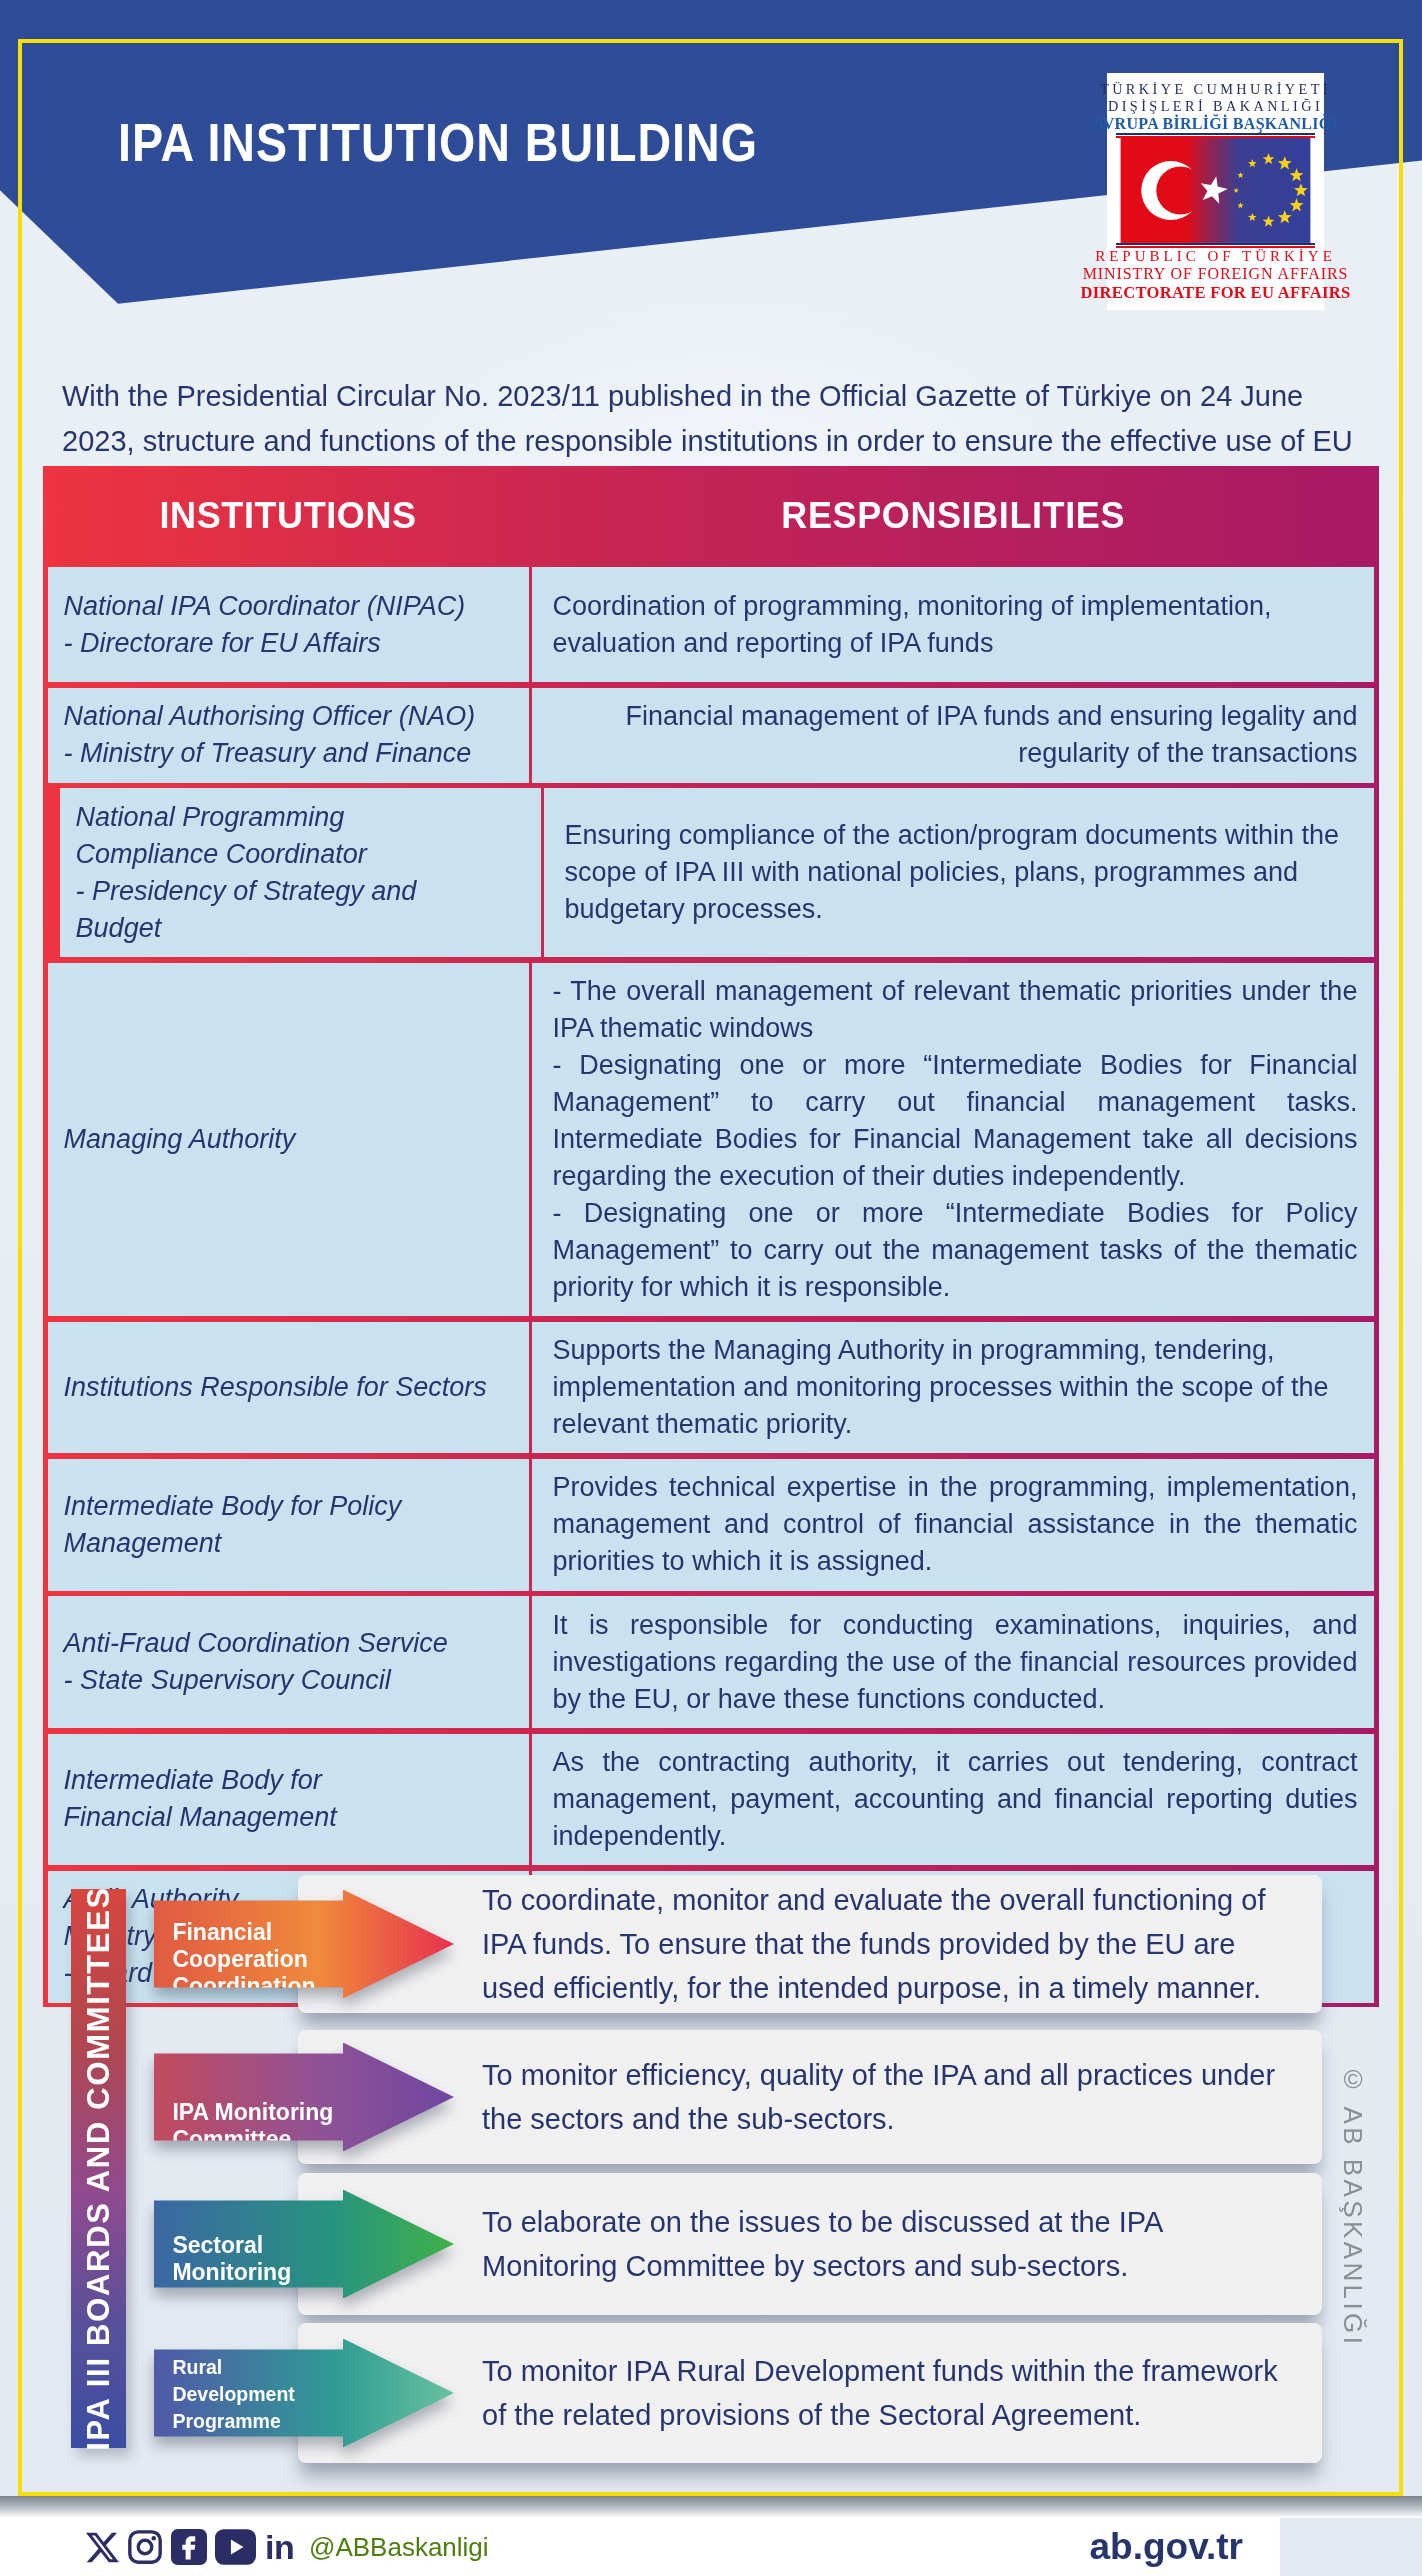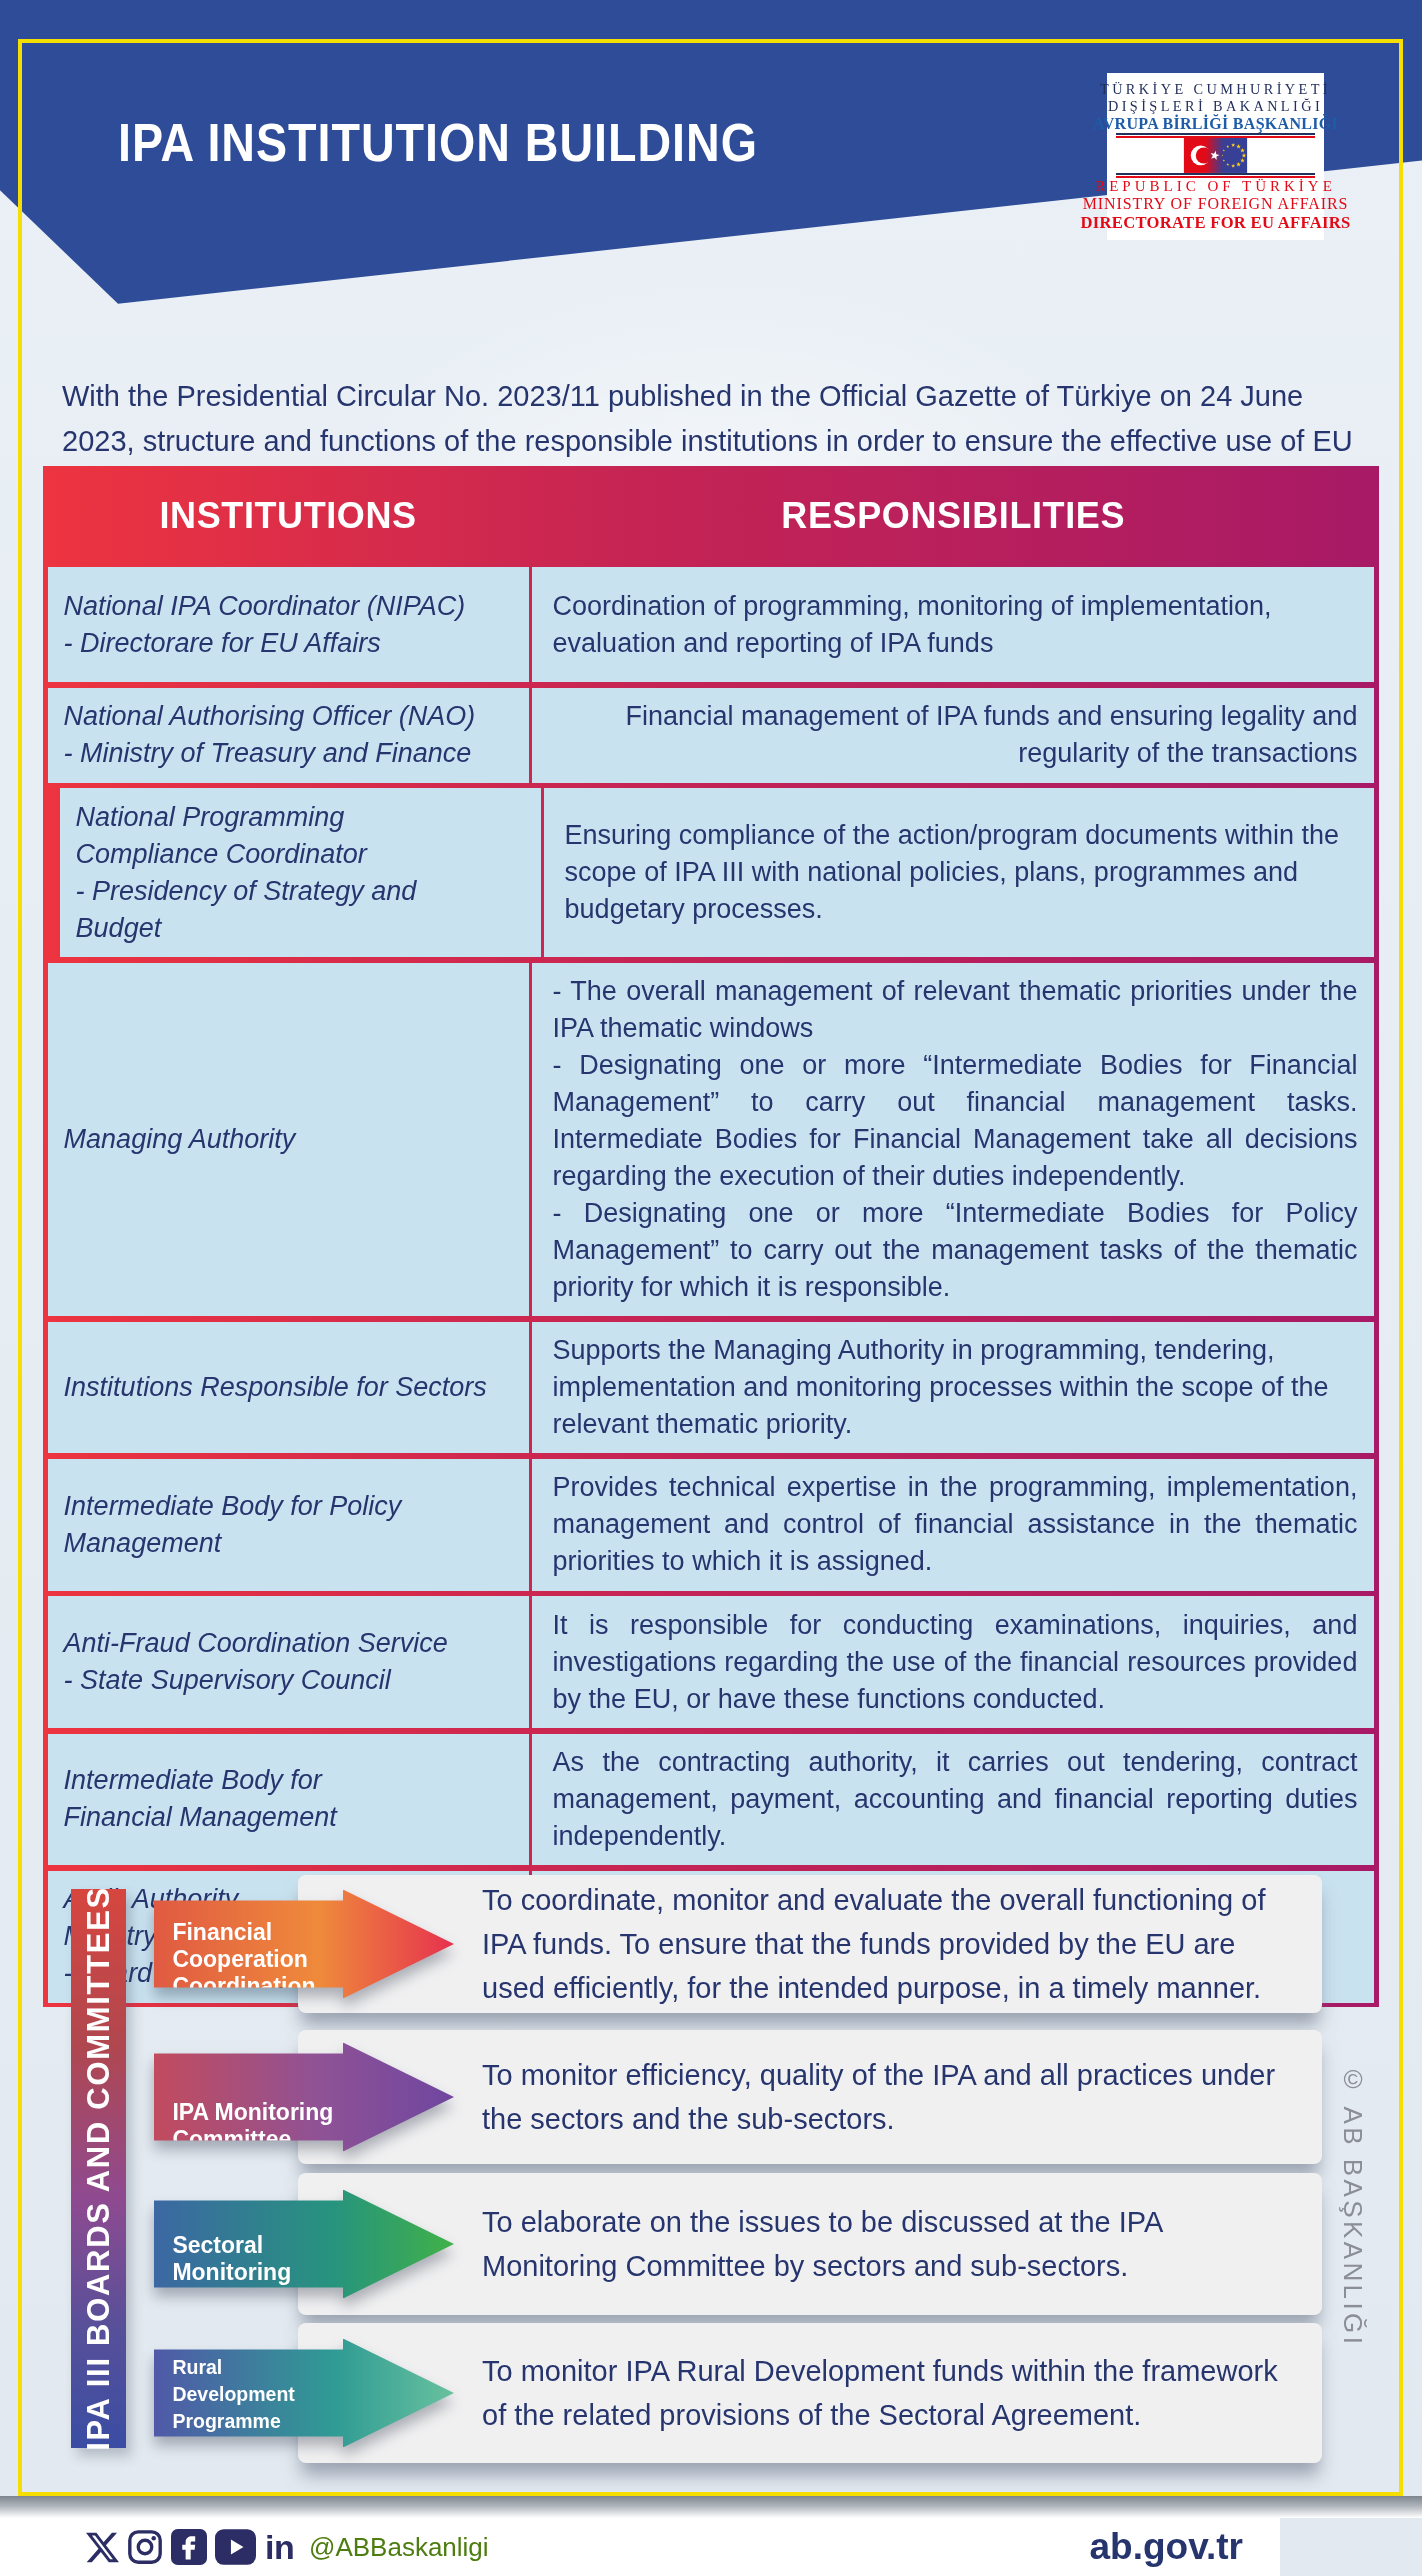--- a/index.html
+++ b/index.html
@@ -19,21 +19,21 @@
     position:absolute;left:0;top:0;width:1422px;height:321px;background:#2e4c98;
     clip-path:polygon(0 0,100% 0,100% 50%,8.3% 94.6%,0 59.3%);
   }
   .title{
     position:absolute;left:118px;top:112px;color:#ffffff;font-size:53px;font-weight:bold;
     letter-spacing:1.1px;transform:scaleX(.88);transform-origin:left center;white-space:nowrap;
   }
 
   
   .logo{
-    position:absolute;left:1107px;top:73px;width:217px;height:167px;background:#ffffff;
+    position:absolute;left:1107px;top:73px;width:217px;height:237px;background:#ffffff;
     box-sizing:border-box;padding:8px 9.2px 6.9px 9.2px;display:flex;flex-direction:column;
     align-items:center;justify-content:space-between;text-align:center;z-index:6;
   }
   .logo .tr1{font-family:"Liberation Serif",serif;font-size:14.3px;letter-spacing:3.4px;color:#23305e;white-space:nowrap;}
   .logo .tr3{font-family:"Liberation Serif",serif;font-size:16px;font-weight:bold;letter-spacing:0.3px;color:#1d5ca9;white-space:nowrap;}
   .logo .rule{width:100%;}
   .logo .rule .n{height:1.7px;background:#23305e;}
   .logo .rule .r{height:2.3px;background:#e30a17;margin-top:1.1px;}
   .logo .red1{font-family:"Liberation Serif",serif;font-size:15px;letter-spacing:4px;color:#e30a17;white-space:nowrap;}
   .logo .red2{font-family:"Liberation Serif",serif;font-size:16px;letter-spacing:0.9px;color:#e30a17;white-space:nowrap;}

